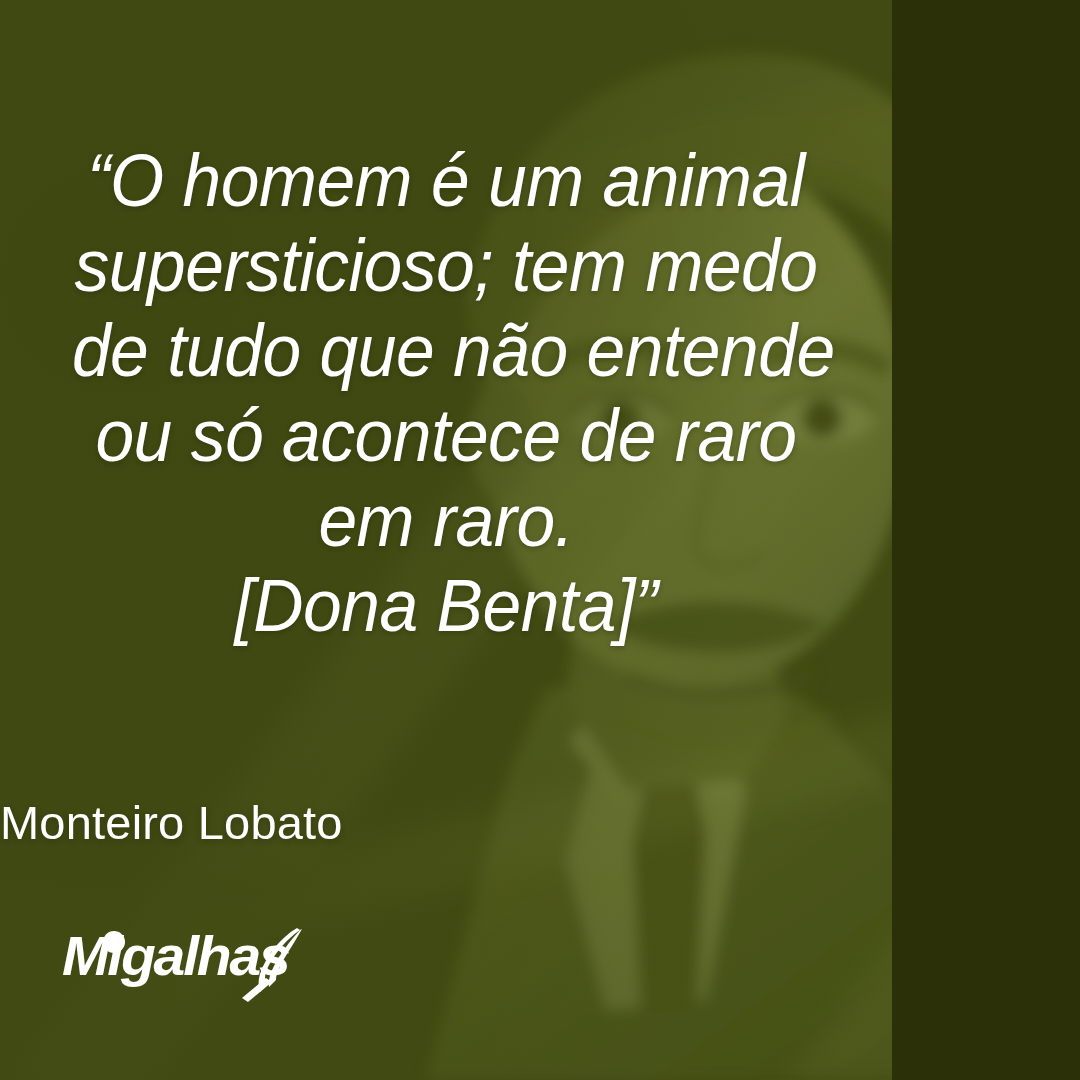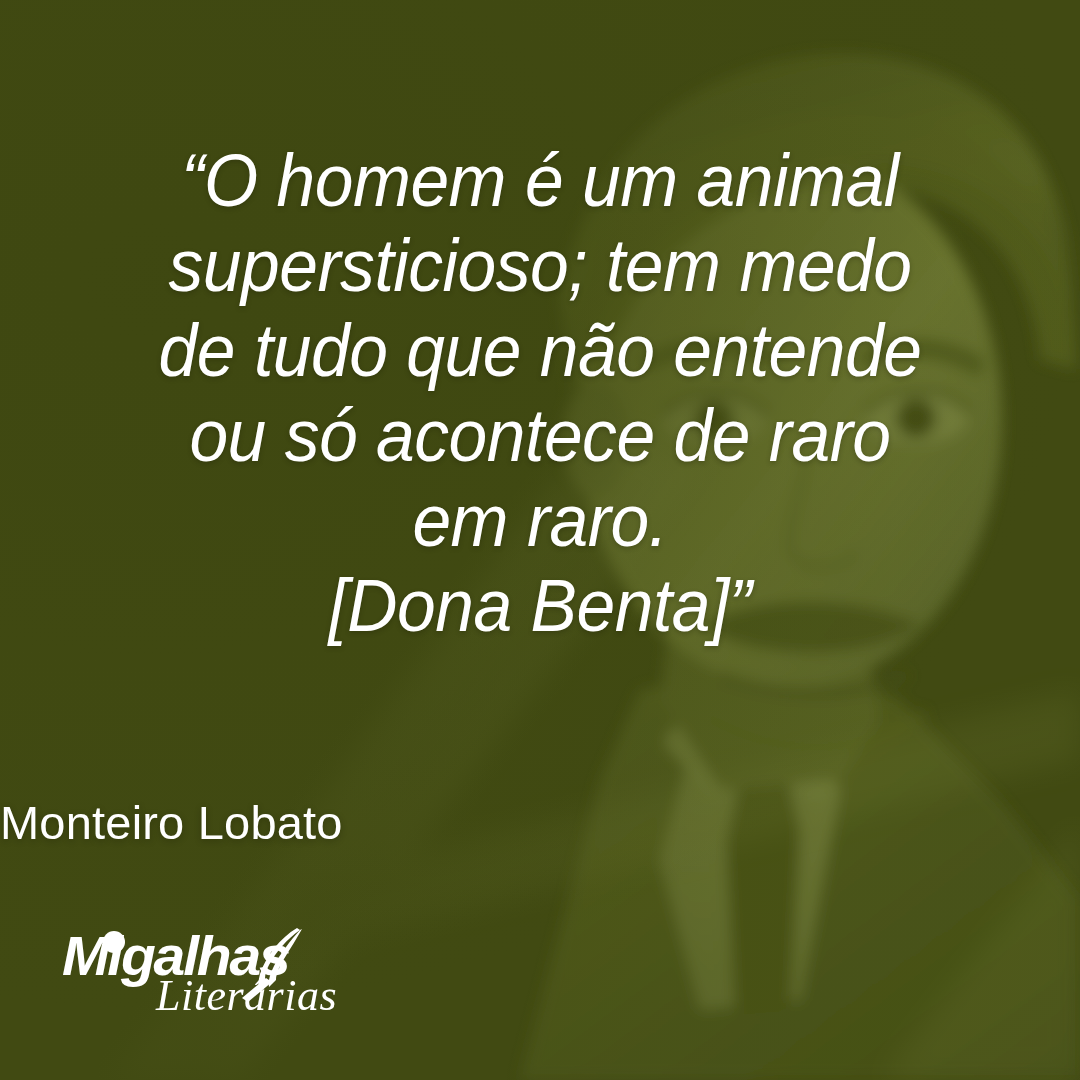--- a/index.html
+++ b/index.html
@@ -6,21 +6,21 @@
     margin: 0;
     padding: 0;
     background: #2b3009;
   }
   body {
     font-family: "Liberation Sans", sans-serif;
   }
 
   #card {
     position: relative;
-    width: 1080px;
+    width: 892px;
     height: 1080px;
     overflow: hidden;
     background: #414a12;
     isolation: isolate;
   }
 
   
   #portrait-layer {
     position: absolute;
     inset: 0;
@@ -252,17 +252,16 @@
         <svg viewBox="0 0 74 78" xmlns="http://www.w3.org/2000/svg">
 
           <path d="M63 4 C 46 14, 32 32, 26 50 C 24 57, 24 63, 26 68 L32 62
                    C 30 55, 31 48, 35 41 C 42 28, 53 15, 66 6 Z" fill="#ffffff"></path>
           <path d="M66 6 C 56 17, 46 30, 40 42 C 36 50, 34 57, 35 63 L42 56
                    C 42 50, 45 43, 50 35 C 56 25, 63 14, 68 5 Z" fill="#ffffff"></path>
 
           <path d="M32 54 L38 58 L14 78 L8 74 Z" fill="#ffffff"></path>
         </svg>
       </div>
-      <div id="logo-sub">Literárias</div>
     </div>
 
   </div>
 </div>
 
 </body></html>

